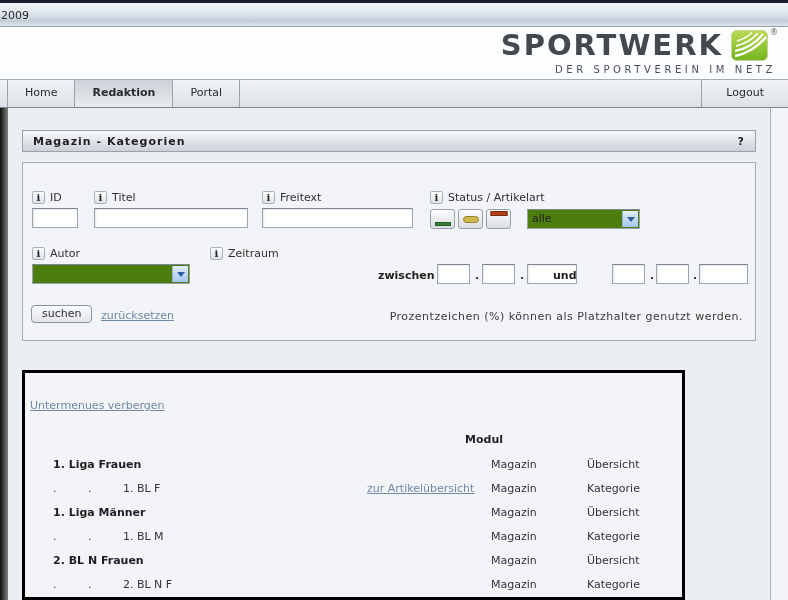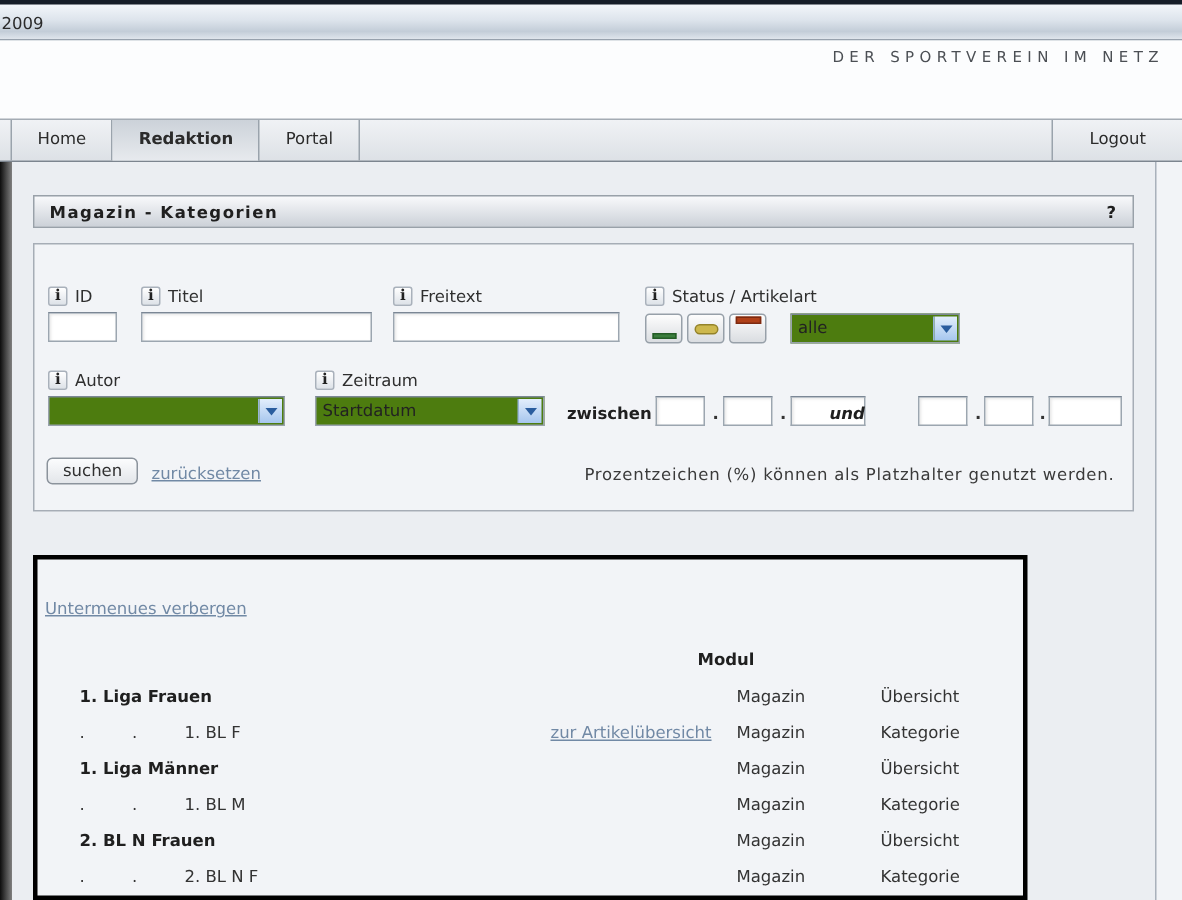--- a/index.html
+++ b/index.html
@@ -94,20 +94,39 @@
 </style>
 </head>
 <body>
 
 <div class="titlebar">
   <span class="titlebar-text">2009</span>
 </div>
 
 <div class="logo-area">
   <div class="brand">
+    <div class="brand-row">
+      <span class="brand-name">SPORTWERK</span>
+      <span class="brand-icon">
+        <svg width="37" height="31" viewBox="0 0 37 31">
+          <defs>
+            <linearGradient id="lg" x1="0" y1="0" x2="0" y2="1">
+              <stop offset="0" stop-color="#b8da52"></stop>
+                <stop offset="1" stop-color="#74b51f"></stop>
+            </linearGradient>
+          </defs>
+          <rect x="0.5" y="0.5" width="36" height="30" rx="5" fill="url(#lg)" stroke="#c9d199"></rect>
+          <path d="M4 26 C 15 24, 27 17, 35 7" stroke="#ffffff" stroke-width="2.4" fill="none"></path>
+          <path d="M4 21 C 14 19, 25 13, 32 4" stroke="#ffffff" stroke-width="2.1" fill="none"></path>
+          <path d="M5 16 C 13 14, 22 9, 27 3" stroke="#ffffff" stroke-width="1.8" fill="none"></path>
+          <path d="M6 11 C 12 9, 18 6, 21 2.5" stroke="#ffffff" stroke-width="1.5" fill="none"></path>
+        </svg>
+      </span>
+      <span class="brand-reg">®</span>
+    </div>
     <div class="brand-tagline">DER SPORTVEREIN IM NETZ</div>
   </div>
 </div>
 
 <div class="tabbar">
   <div class="tab-spacer"></div>
   <div class="tab">Home</div>
   <div class="tab active">Redaktion</div>
   <div class="tab">Portal</div>
   <div class="logout">Logout</div>
@@ -179,35 +198,31 @@
       <div class="val"></div>
       <div class="arrow"></div>
     </div>
   </div>
 
   <div class="field" style="left:187px; top:84px;">
     <div class="flabel">
       <span class="iicon">i</span>
       <span>Zeitraum</span>
     </div>
-    <div class="sel" style="width:153px;">
-      <div class="val">Startdatum</div>
-      <div class="arrow"></div>
-    </div>
   </div>
 
   <span class="bold-lbl" style="position:absolute; left:355px; top:106px;">zwischen</span>
 
   <input class="txt" style="position: absolute; left: 414px; top: 101px; width: 33px;">
   <span class="dot-sep" style="left:452px; top:106px;">.</span>
   <input class="txt" style="position: absolute; left: 459px; top: 101px; width: 33px;">
   <span class="dot-sep" style="left:497px; top:106px;">.</span>
   <input class="txt" style="position: absolute; left: 504px; top: 101px; width: 50px;">
 
-  <span class="bold-lbl" style="position:absolute; left:530px; top:106px;font-style:italic;">und</span>
+  <span class="bold-lbl" style="position:absolute; left:530px; top:106px;">und</span>
 
   <input class="txt" style="position: absolute; left: 589px; top: 101px; width: 33px;">
   <span class="dot-sep" style="left:627px; top:106px;">.</span>
   <input class="txt" style="position: absolute; left: 633px; top: 101px; width: 33px;">
   <span class="dot-sep" style="left:670px; top:106px;">.</span>
   <input class="txt" style="position: absolute; left: 676px; top: 101px; width: 49px;">
 
   <button class="btn" style="left:8px; top:142px;">suchen</button>
   <a class="lnk" style="position:absolute; left:78px; top:146px;">zurücksetzen</a>
   <span class="hint">Prozentzeichen (%) können als Platzhalter genutzt werden.</span>

